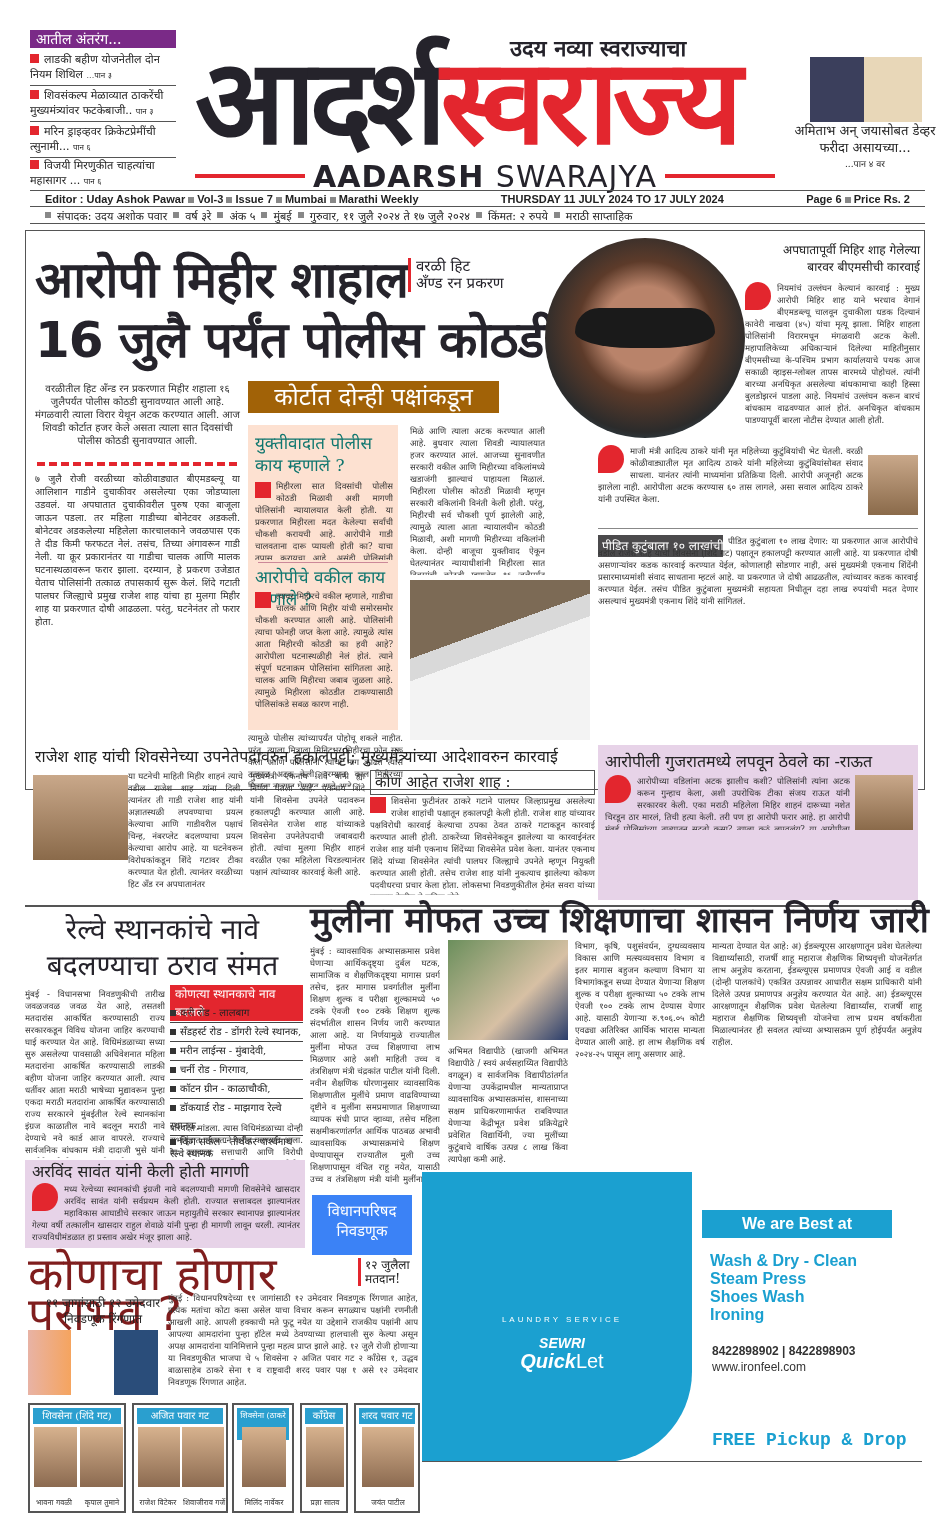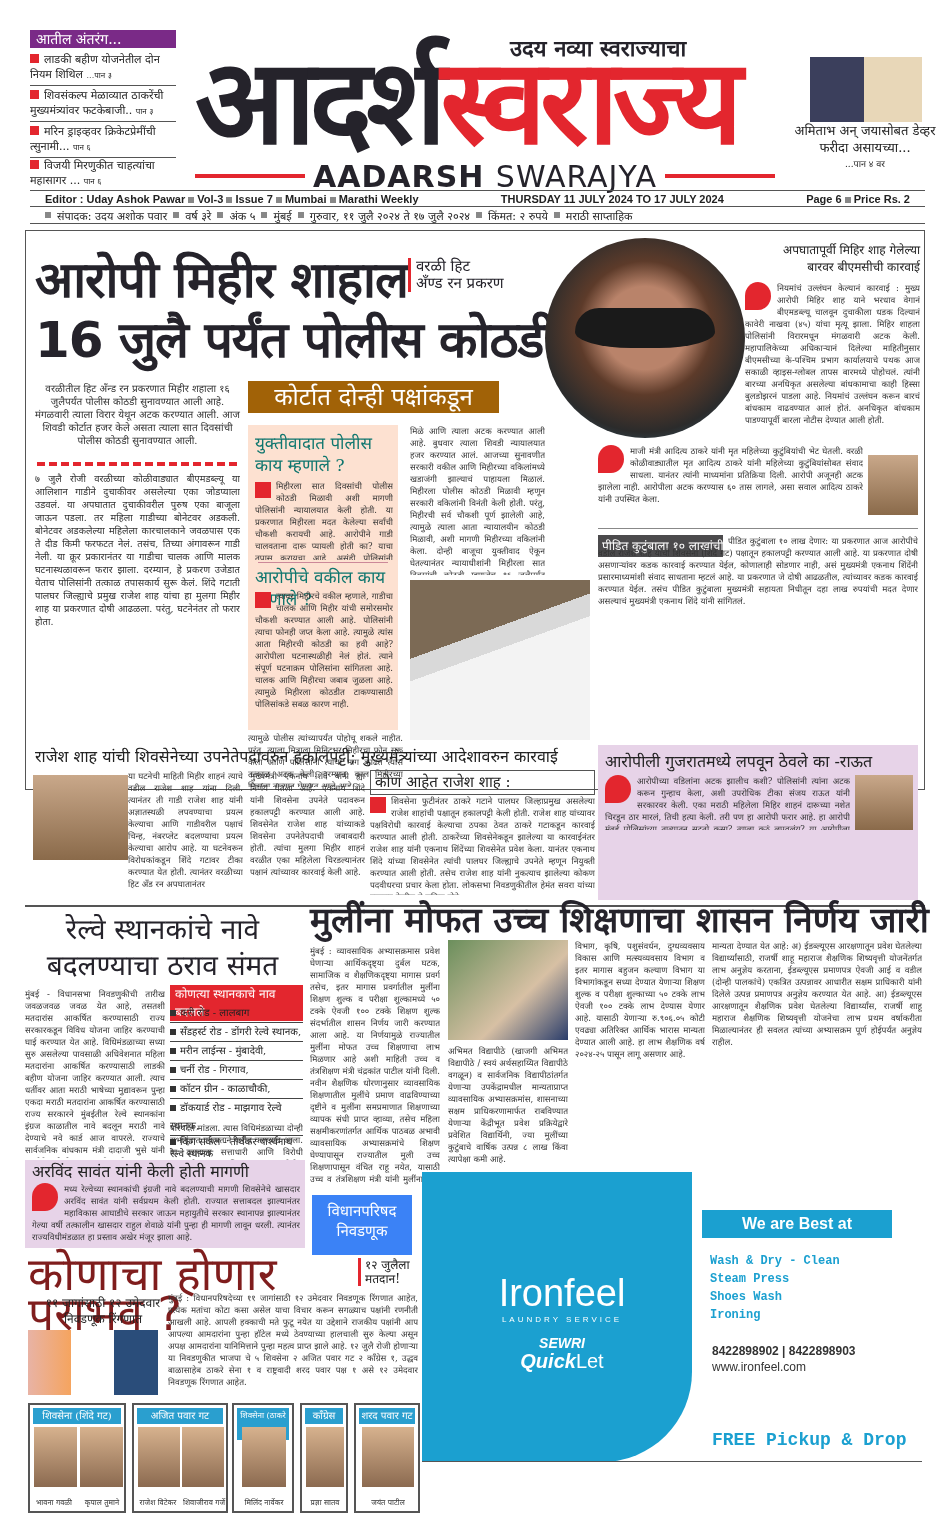--- a/index.html
+++ b/index.html
@@ -53,21 +53,21 @@
 .cap{position:absolute;font-size:7.5px;text-align:center;color:#333}
 
 .ad{left:422px;top:1172px;width:500px;height:290px;background:#fff;border-bottom:1.5px solid #555;overflow:hidden}
 .ad-blue{position:absolute;left:0;top:0;width:270px;height:290px;background:#1ba0d0;border-radius:0 0 90px 0}
 .ad-logo{position:absolute;left:45px;top:100px;width:190px;text-align:center;color:#fff;font-family:"Liberation Sans",sans-serif;font-size:38px}
 .ad-ls{position:absolute;left:45px;top:143px;width:190px;text-align:center;color:#fff;font-family:"Liberation Sans",sans-serif;font-size:8px;letter-spacing:3px}
 .ad-sewri{position:absolute;left:75px;top:163px;width:130px;text-align:center;color:#fff;font-family:"Liberation Sans",sans-serif;font-weight:bold;font-style:italic;font-size:14px}
 .ad-quick{position:absolute;left:75px;top:178px;width:130px;text-align:center;color:#fff;font-family:"Liberation Sans",sans-serif;font-size:20px}
 .ad-quick b{font-style:italic}
 .ad-best{position:absolute;left:280px;top:38px;width:190px;height:28px;background:#1ba0d0;color:#fff;font-family:"Liberation Sans",sans-serif;font-weight:bold;font-size:16px;line-height:28px;text-align:center}
-.ad-svc{position:absolute;left:288px;font-family:Liberation Mono, monospace;font-weight:bold;font-size:12px;line-height:18px;color:#1ba0d0}
+.ad-svc{position:absolute;left:288px;font-family:Liberation Sans, sans-serif;font-weight:bold;font-size:16px;line-height:18px;color:#1ba0d0}
 .ad-ph{position:absolute;left:290px;font-family:"Liberation Sans",sans-serif;font-weight:bold;font-size:12px;color:#333}
 .ad-free{position:absolute;left:290px;top:258px;font-family:Liberation Mono, monospace;font-weight:bold;font-size:18px;color:#1ba0d0}
 </style>
 </head>
 <body>
 
 <div class="abs inside-hdr">आतील अंतरंग...</div>
 <div class="abs inside-item" style="top:50px"><span class="sq"></span><span>लाडकी बहीण योजनेतील दोन नियम शिथिल</span> <span class="pg">...पान ३</span></div>
 <div class="abs inside-item" style="top:86px"><span class="sq"></span><span>शिवसंकल्प मेळाव्यात ठाकरेंची मुख्यमंत्र्यांवर फटकेबाजी..</span> <span class="pg">पान ३</span></div>
 <div class="abs inside-item" style="top:122px"><span class="sq"></span><span>मरिन ड्राइव्हवर क्रिकेटप्रेमींची त्सुनामी...</span> <span class="pg">पान ६</span></div>
@@ -217,21 +217,20 @@
     <div class="cap" style="left:0;top:92px;width:46px">प्रज्ञा सातव</div>
   </div>
 <div class="abs party" style="left:354px;top:1403px;width:66px;height:110px">
     <div class="ph">शरद पवार गट</div>
     <div class="face" style="left:6px;top:22px;width:52px;height:60px"></div>
     <div class="cap" style="left:0;top:92px;width:64px">जयंत पाटील</div>
   </div>
 
 <div class="abs ad">
   <div class="ad-blue"></div>
-  <div class="ad-logo">Ironfeel</div>
   <div class="ad-ls">LAUNDRY SERVICE</div>
   <div class="ad-sewri">SEWRI</div>
   <div class="ad-quick"><b>Quick</b><span>Let</span></div>
   <div class="ad-best">We are Best at</div>
   <div class="ad-svc" style="top:80px">Wash &amp; Dry - Clean</div>
   <div class="ad-svc" style="top:98px">Steam Press</div>
   <div class="ad-svc" style="top:116px">Shoes Wash</div>
   <div class="ad-svc" style="top:134px">Ironing</div>
   <div class="ad-ph" style="top:172px">8422898902 | 8422898903</div>
   <div class="ad-ph" style="top:188px;font-weight:normal">www.ironfeel.com</div>

